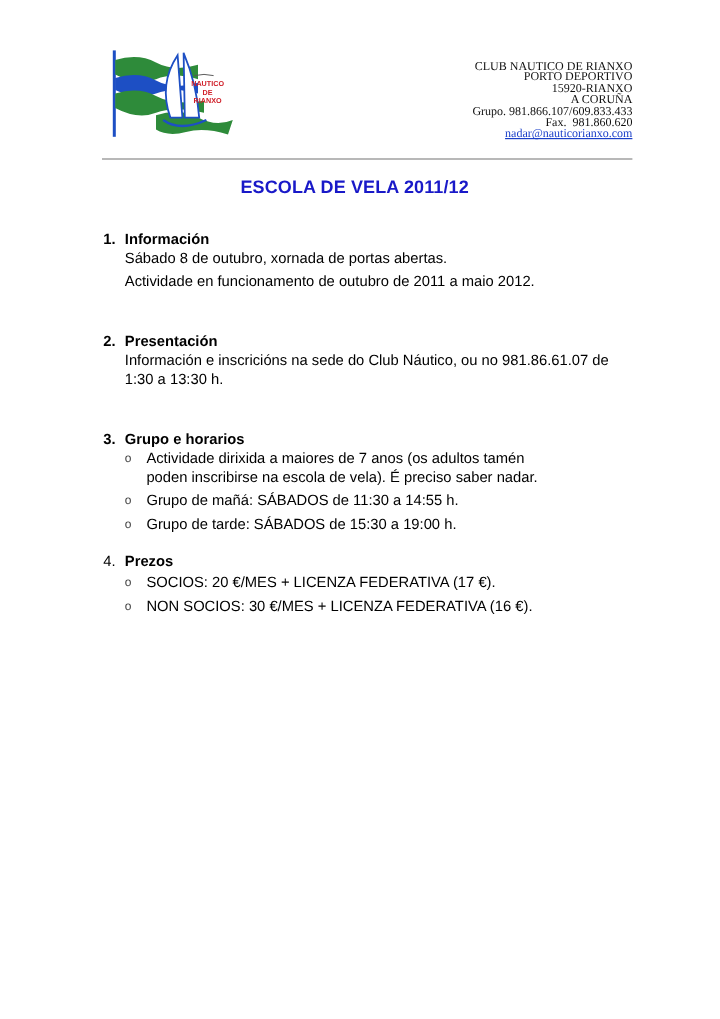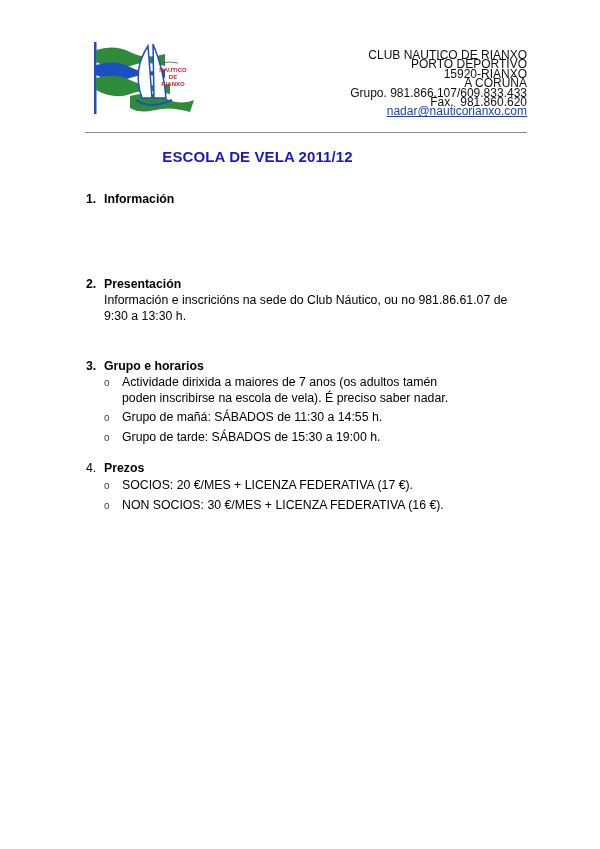--- a/index.html
+++ b/index.html
@@ -1,24 +1,24 @@
 <!DOCTYPE html>
 <html><head>
 <meta charset="utf-8">
 <style>
   html, body { margin: 0; padding: 0; background: #ffffff; }
   body { width: 600px; height: 849px; position: relative; overflow: hidden;
          font-family: "Liberation Sans", sans-serif; color: #000; }
   .logo { position: absolute; left: 90px; top: 40px; width: 105px; height: 78px; }
   .contact { position: absolute; right: 73px; top: 51px; text-align: right;
-             font-family: Liberation Sans, sans-serif; font-size: 12px; line-height: 9.4px; color: #111; }
+             font-family: Liberation Serif, serif; font-size: 10px; line-height: 9.4px; color: #111; }
   .contact a { color: #1a3fc9; text-decoration: underline; }
   .rule { position: absolute; left: 85px; top: 132px; width: 442px; height: 1px; background: #8a8a8a; }
   .title { position: absolute; left: 0; width: 515px; top: 148px; text-align: center;
-           font-weight: bold; font-size: 15px; color: #1919c8; letter-spacing: 0.1px; }
+           font-weight: bold; font-size: 15px; color: #1919c8; letter-spacing: 0.1px; padding-left: 38px; }
   .section { position: absolute; left: 86px; font-size: 12.3px; line-height: 16px; }
   .sec-head { display: flex; font-weight: bold; }
   .sec-num { width: 18px; }
   .sec-num.plain { font-weight: normal; }
   .para { margin-left: 18px; }
   .bullet { display: flex; margin-left: 18px; }
   .bullet-mark { width: 18px; font-size: 10px; color: #444; padding-top: 1px; }
   .bullet-text { width: 340px; }
 </style>
 </head>
@@ -53,28 +53,30 @@
 
 <div class="rule"></div>
 
 <div class="title">ESCOLA DE VELA 2011/12</div>
 
 <div class="section" style="top:191px;">
   <div class="sec-head">
     <span class="sec-num">1.</span>
     <span>Información</span>
   </div>
+  <div class="para">Sábado 8 de outubro, xornada de portas abertas.</div>
+  <div class="para" style="margin-top:3px;">Actividade en funcionamento de outubro de 2011 a maio 2012.</div>
 </div>
 
 <div class="section" style="top:276px;">
   <div class="sec-head">
     <span class="sec-num">2.</span>
     <span>Presentación</span>
   </div>
-  <div class="para" style="width:405px;">Información e inscricións na sede do Club Náutico, ou no 981.86.61.07 de 9:30 a 13:30 h.</div>
+  <div class="para" style="width:405px;">Información e inscricións na sede do Club Náutico, ou no 981.86.61.07 de 1:30 a 13:30 h.</div>
 </div>
 
 <div class="section" style="top:358px;">
   <div class="sec-head">
     <span class="sec-num">3.</span>
     <span>Grupo e horarios</span>
   </div>
   <div class="bullet">
     <span class="bullet-mark">o</span>
     <span class="bullet-text">Actividade dirixida a maiores de 7 anos (os adultos tamén poden inscribirse na escola de vela). É preciso saber nadar.</span>

